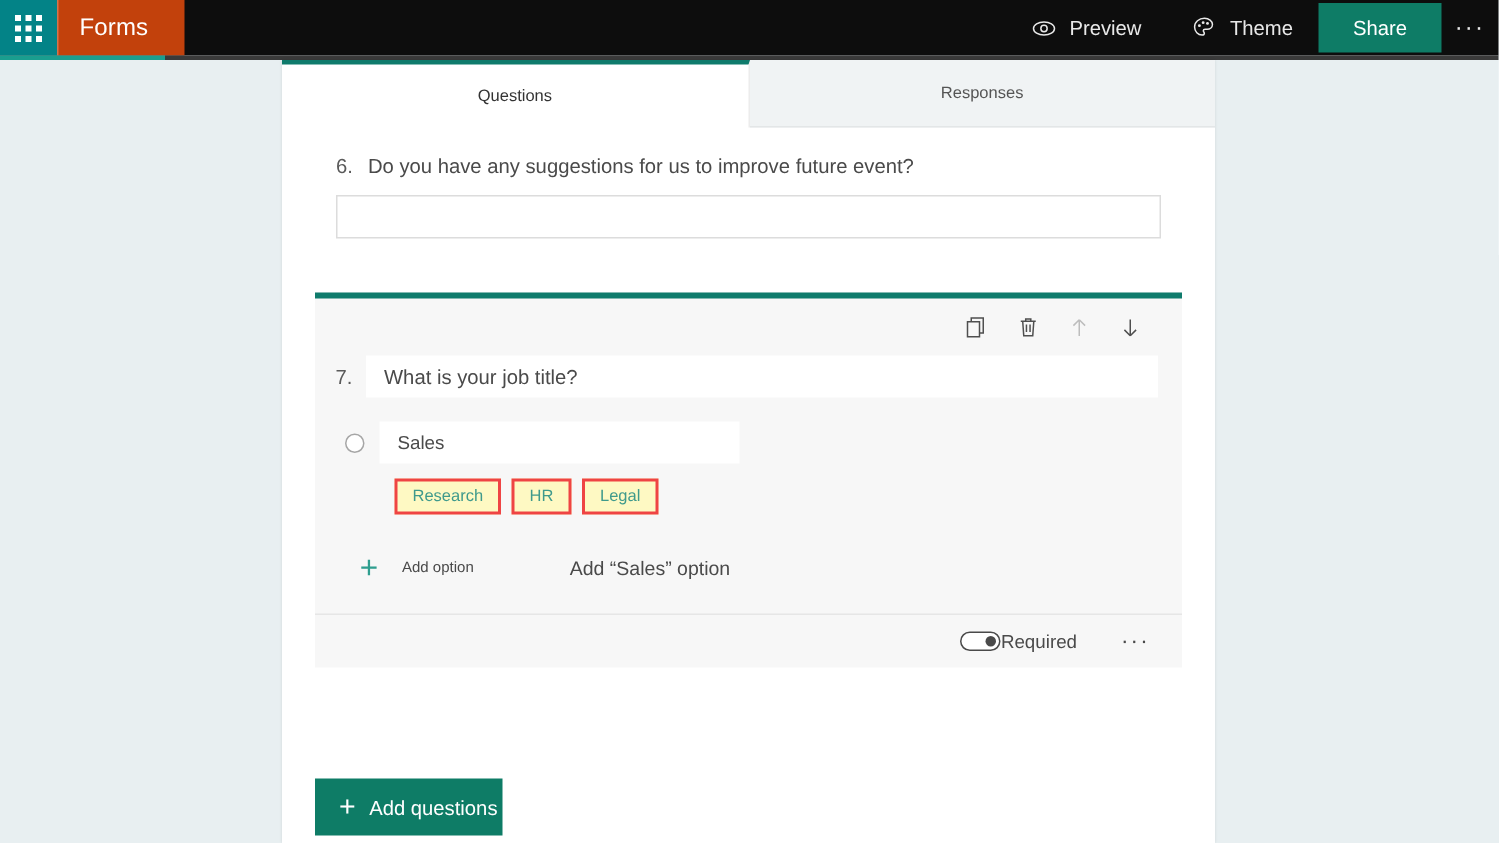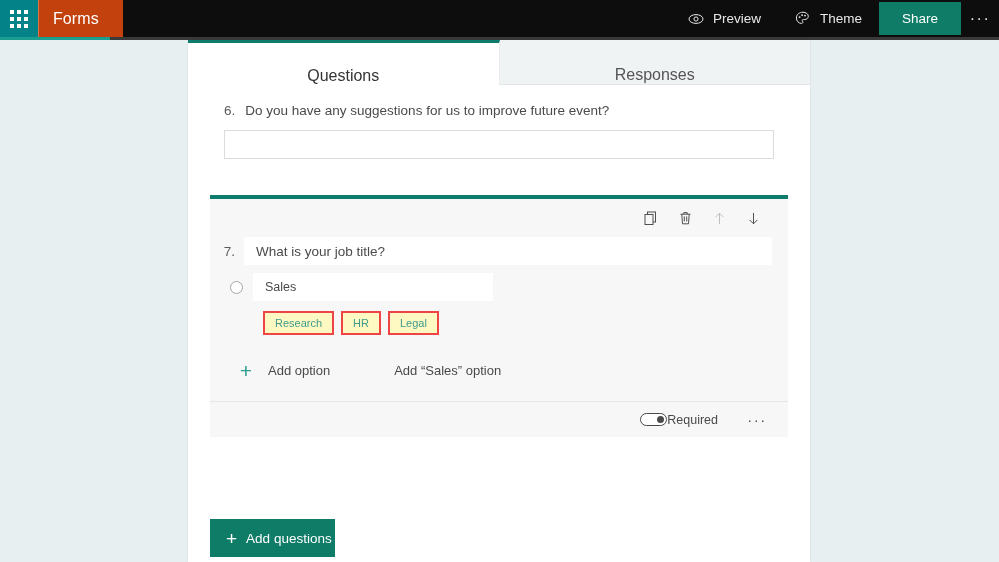--- a/index.html
+++ b/index.html
@@ -71,22 +71,22 @@
 
   
   .form-panel {
     position: absolute; top: 40px; left: 188px;
     width: 622px; height: 522px;
     background: #ffffff;
     box-shadow: 0 0 2px rgba(0,0,0,.10);
   }
   .tabs { display: flex; height: 45px; }
   .tab {
-    flex: 1; display: flex; align-items: flex-end; justify-content: center;
-    font-size: 16px; color: #555555; cursor: pointer;
+    flex: 1; display: flex; align-items: center; justify-content: center;
+    font-size: 11px; color: #555555; cursor: pointer;
     background: #f0f3f4; border-bottom: 1px solid #e3e6e7;
   }
   .tab.active {
     background: #ffffff; color: #333333;
     border-top: 3px solid #0f7b6c;
     border-bottom: none;
     border-right: 1px solid #ececec;
   }
 
   
@@ -117,21 +117,21 @@
 
   .qtitle-row { display: flex; align-items: center; padding: 0 16px 0 10px; }
   .qtitle-num { width: 24px; text-align: right; font-size: 13.5px; color: #5a5a5a; padding-right: 9px; }
   .qtitle-input {
     flex: 1; height: 28px; background: #ffffff;
     border: 1px solid transparent;
     display: flex; align-items: center; padding-left: 11px;
     font-size: 13.5px; color: #4a4a4a; cursor: text;
   }
 
-  .opt-row { display: flex; align-items: center; padding: 0 16px 0 10px; margin-top: 8px; }
+  .opt-row { display: flex; align-items: center; padding: 0 16px 0 10px; margin-top: 16px; }
   .opt-radio-cell { width: 33px; display: flex; justify-content: center; }
   .radio {
     width: 13px; height: 13px; border-radius: 50%;
     border: 1px solid #a6a6a6; background: #ffffff; cursor: pointer;
   }
   .opt-input {
     width: 240px; height: 28px; background: #ffffff;
     border: 1px solid transparent;
     display: flex; align-items: center; padding-left: 11px;
     font-size: 12.5px; color: #4a4a4a; cursor: text;
@@ -146,21 +146,21 @@
   .chip {
     background: #fef9c3; color: #3f9a8c; font-size: 11px;
     padding: 4px 10px; cursor: pointer; border: 2px solid #ef4444;
   }
 
   .addopt-row {
     display: flex; align-items: center; gap: 0;
     padding: 0 16px 0 22px; margin-top: 18px; height: 34px;
   }
   .plus-teal { color: #2f9e8f; font-size: 21px; line-height: 1; width: 28px; text-align: center; cursor: pointer; }
-  .addopt-label { font-size: 13px; color: #4a4a4a; cursor: pointer; padding: 4px 8px; }
+  .addopt-label { font-size: 10px; color: #4a4a4a; cursor: pointer; padding: 4px 8px; }
   .addother-label { font-size: 13px; color: #4a4a4a; cursor: pointer; padding: 4px 8px; margin-left: 48px; }
 
   .qcard-footer {
     margin-top: 14px; height: 36px;
     border-top: 1px solid #e6e6e6;
     display: flex; align-items: center; justify-content: flex-end;
     padding-right: 14px; gap: 0;
   }
   .toggle-wrap { display: flex; align-items: center; cursor: pointer; }
   .toggle {

